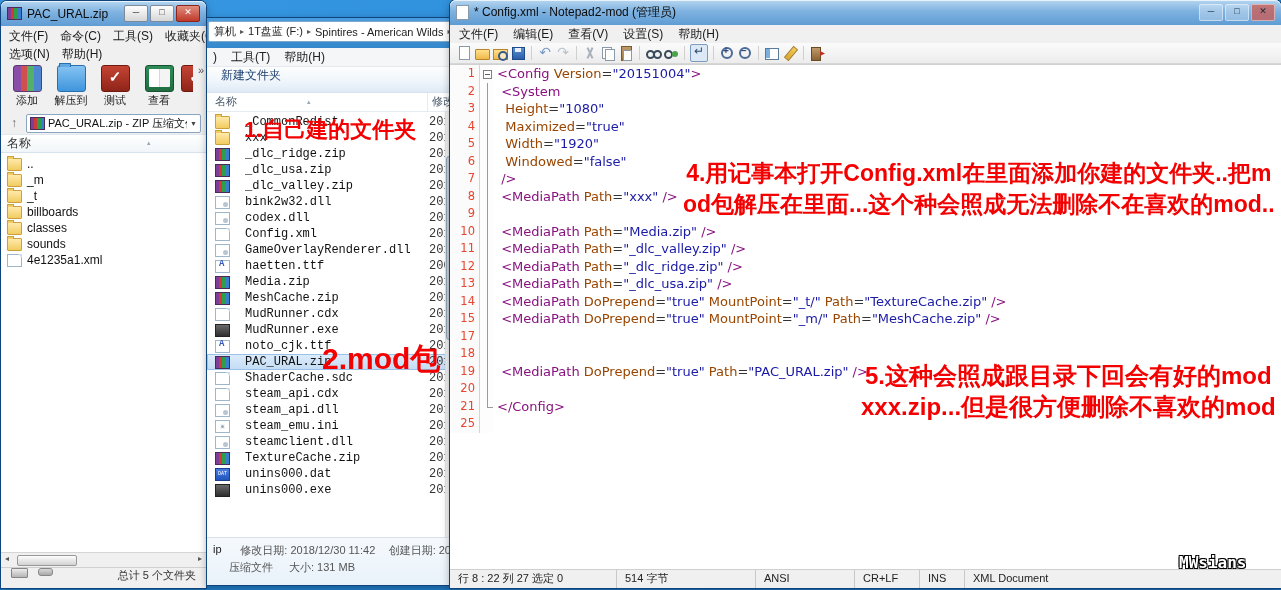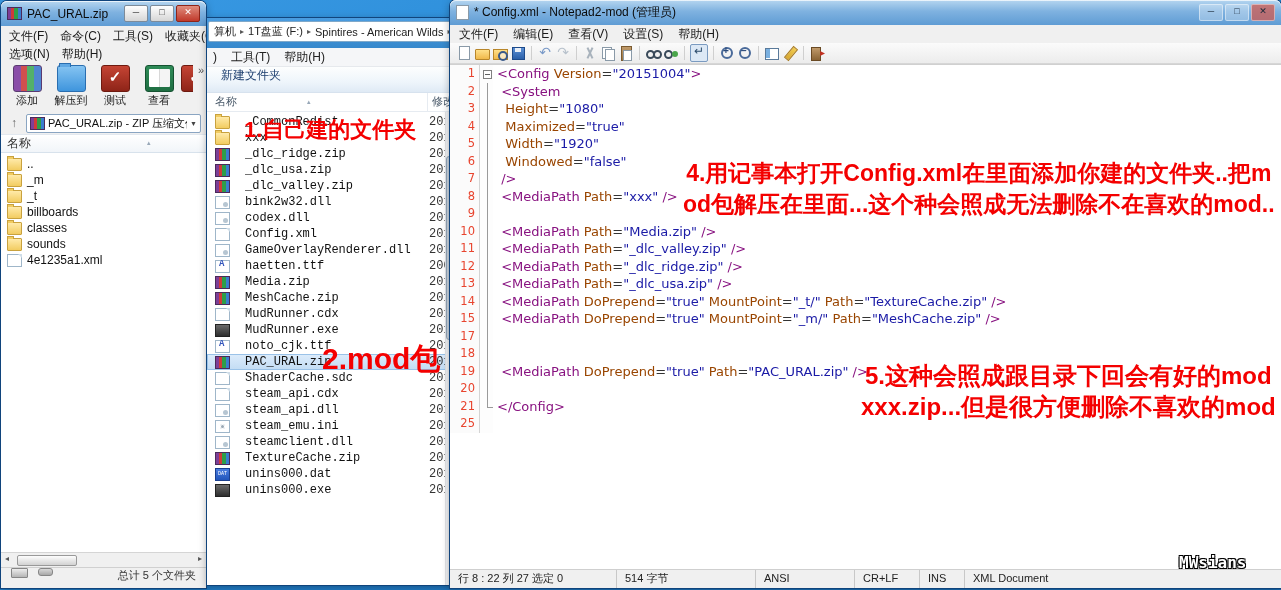--- a/index.html
+++ b/index.html
@@ -386,20 +386,31 @@
         </div>
         <div class="exp-row">
           <span class="fi fi-exe"></span>
           <span class="fname">unins000.exe</span>
           <span class="fdate">2018</span>
         </div>
         <div class="vscroll">
         <div class="vthumb"></div>
       </div>
       </div>
+    <div class="exp-details">
+      <div class="dp-line">
+        <span class="dp-name">ip</span>
+        <span class="dp-mod">修改日期: 2018/12/30 11:42</span>
+        <span>创建日期: 20</span>
+      </div>
+      <div class="dp-line">
+        <span class="dp-type">压缩文件</span>
+        <span>大小: 131 MB</span>
+      </div>
+    </div>
   </div>
 
   <div class="win notepad">
     <div class="titlebar">
       <span class="np-fileico"></span>
       <span class="title-text">* Config.xml - Notepad2-mod (管理员)</span>
       <span class="caption-btns">
         <span class="cap-btn aero">─</span>
         <span class="cap-btn aero">□</span>
         <span class="cap-btn aero close">✕</span>

